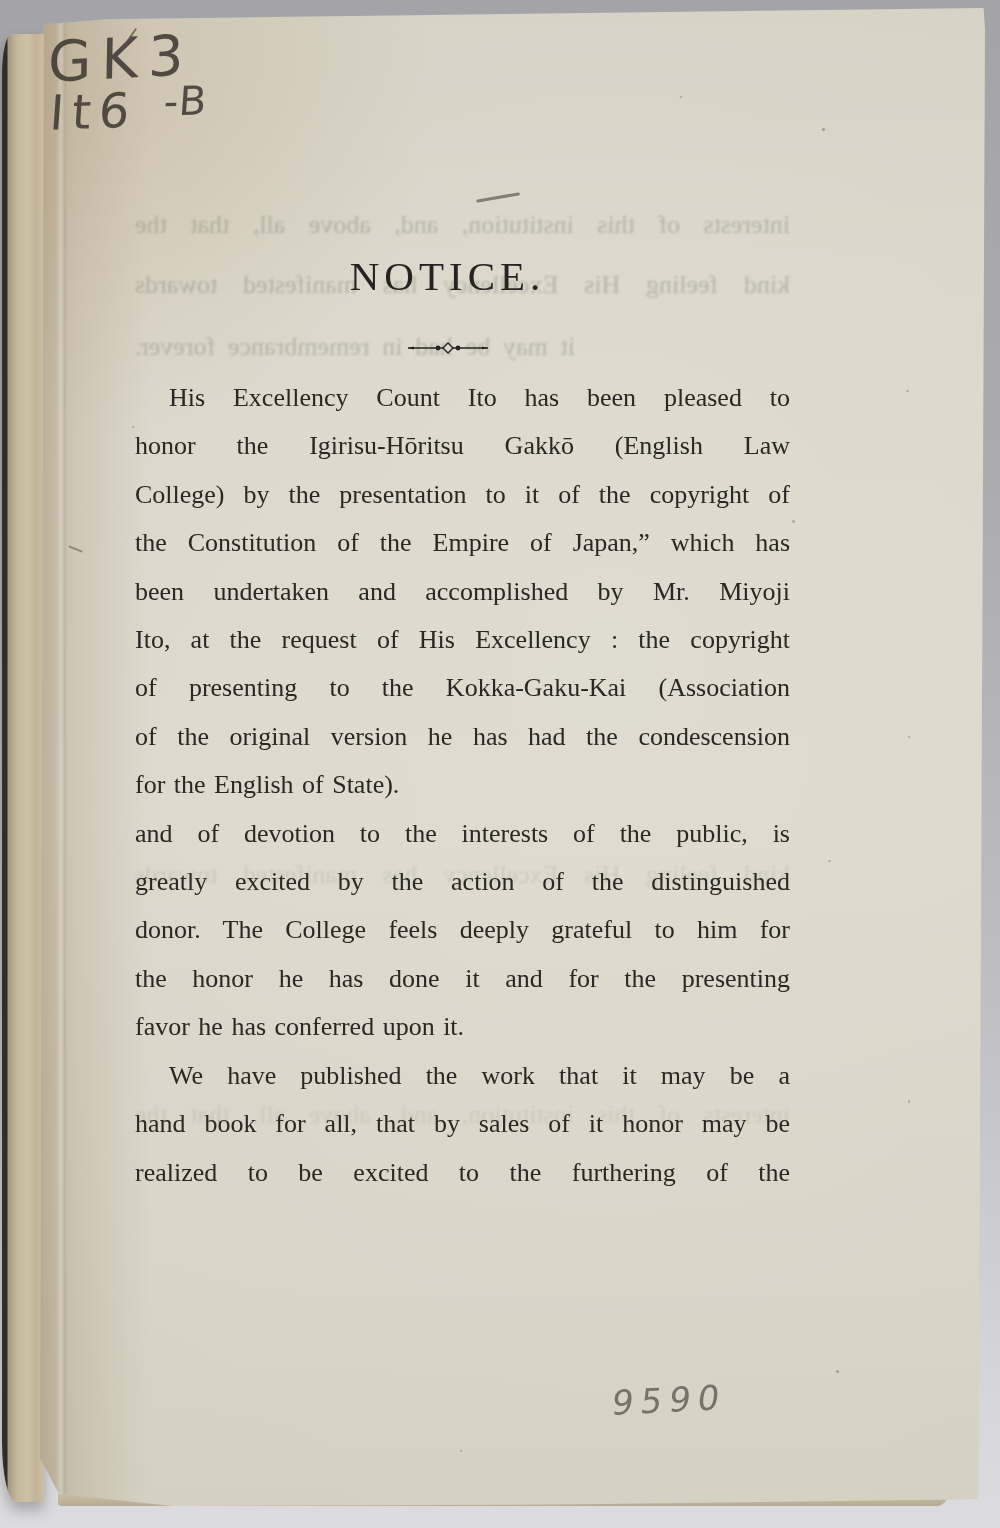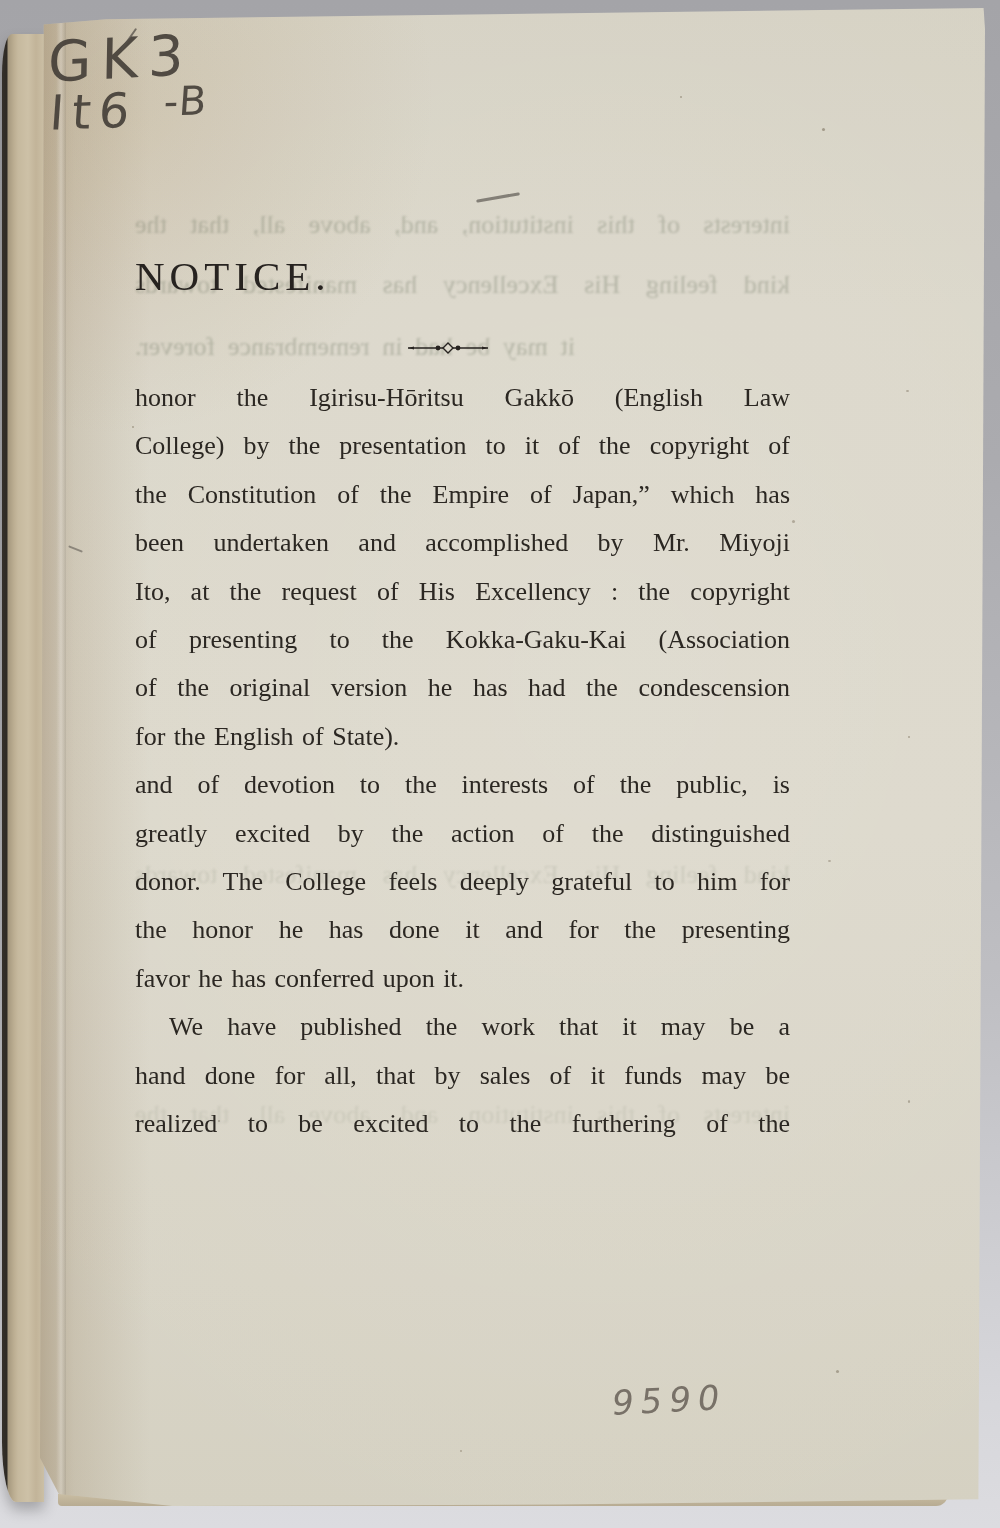--- a/index.html
+++ b/index.html
@@ -71,21 +71,21 @@
     text-align:justify;text-align-last:justify;pointer-events:none;
   }
   .ghost-1{top:202px;}
   .ghost-2{top:262px;}
   .ghost-3{top:324px;width:440px;}
   .ghost-4{top:852px;opacity:.45;}
   .ghost-5{top:1092px;opacity:.4;}
   
   .title{
     position:absolute;left:95px;top:244px;width:625px;margin:0;
-    text-align:left;font-size:41px;font-weight:400;letter-spacing:5px;
+    text-align:center;font-size:41px;font-weight:400;letter-spacing:5px;
     color:#272320;
   }
   .ornament{position:absolute;left:367px;top:332px;width:82px;height:16px;}
   
   .textblock{
     position:absolute;left:95px;top:366px;width:655px;
     font-size:26px;line-height:48.4px;color:#2b2722;
     text-rendering:optimizeLegibility;
   }
   .line{text-align:justify;text-align-last:justify;word-spacing:2px;}
@@ -125,39 +125,40 @@
         <path d="M41 3 L46 8 L41 13 L36 8 Z" fill="#dcd8cb" stroke="#272320" stroke-width="1.4"></path>
         <circle cx="31" cy="8" r="2.4" fill="#272320"></circle>
         <circle cx="51" cy="8" r="2.4" fill="#272320"></circle>
         <path d="M1 8 L7 6.4 L7 9.6 Z" fill="#272320"></path>
         <path d="M81 8 L75 6.4 L75 9.6 Z" fill="#272320"></path>
       </svg>
     </div>
 
     <div class="textblock">
       <div>
+        <div class="line indent">His Excellency Count Ito has been pleased to</div>
         <div class="line">honor the Igirisu-Hōritsu Gakkō (English Law</div>
         <div class="line">College) by the presentation to it of the copyright of</div>
         <div class="line">the Constitution of the Empire of Japan,” which has</div>
         <div class="line">been undertaken and accomplished by Mr. Miyoji</div>
         <div class="line">Ito, at the request of His Excellency : the copyright</div>
         <div class="line">of presenting to the Kokka-Gaku-Kai (Association</div>
         <div class="line">of the original version he has had the condescension</div>
         <div class="line last">for the English of State).</div>
       </div>
       <div>
         <div class="line">and of devotion to the interests of the public, is</div>
         <div class="line">greatly excited by the action of the distinguished</div>
         <div class="line">donor.  The College feels deeply grateful to him for</div>
         <div class="line">the honor he has done it and for the presenting</div>
         <div class="line last">favor he has conferred upon it.</div>
       </div>
       <div>
         <div class="line indent">We have published the work that it may be a</div>
-        <div class="line">hand done for all, that by sales of it funds may be</div>
+        <div class="line">hand book for all, that by sales of it honor may be</div>
         <div class="line">realized to be excited to the furthering of the</div>
       </div>
     </div>
 
     <div class="hw-accession">9590</div>
 
     <div class="speck" style="left:782px;top:120px;width:3px;height:3px;opacity:.5"></div>
     <div class="speck" style="left:640px;top:88px;width:2px;height:2px;opacity:.45"></div>
     <div class="speck" style="left:866px;top:382px;width:3px;height:2px;opacity:.4"></div>
     <div class="speck" style="left:92px;top:418px;width:2px;height:2px;opacity:.45"></div>

